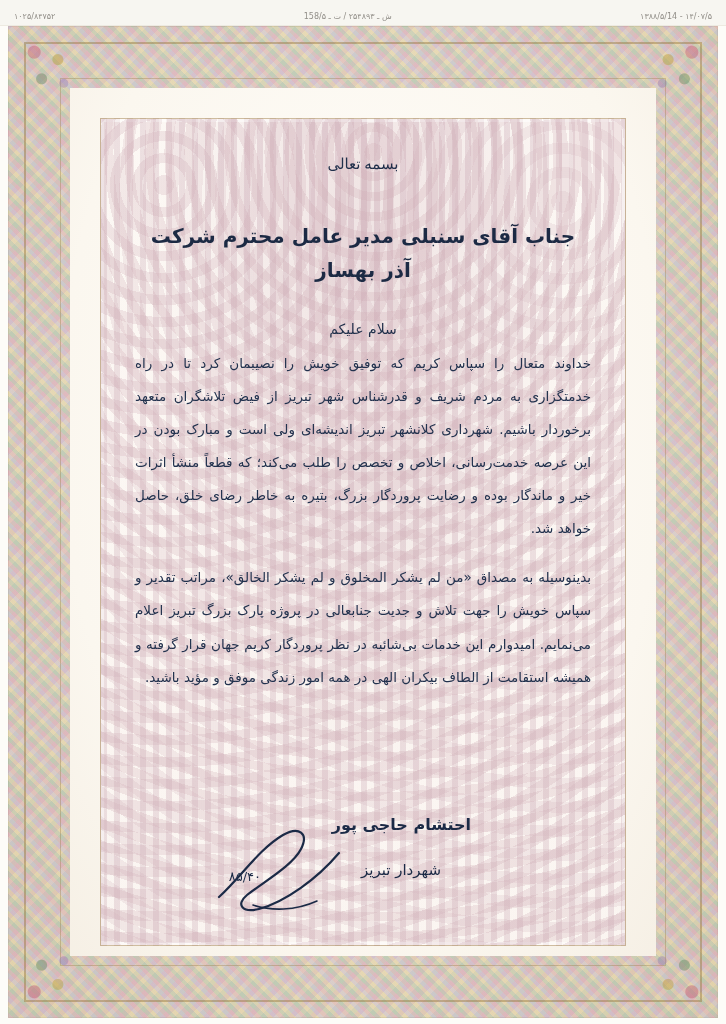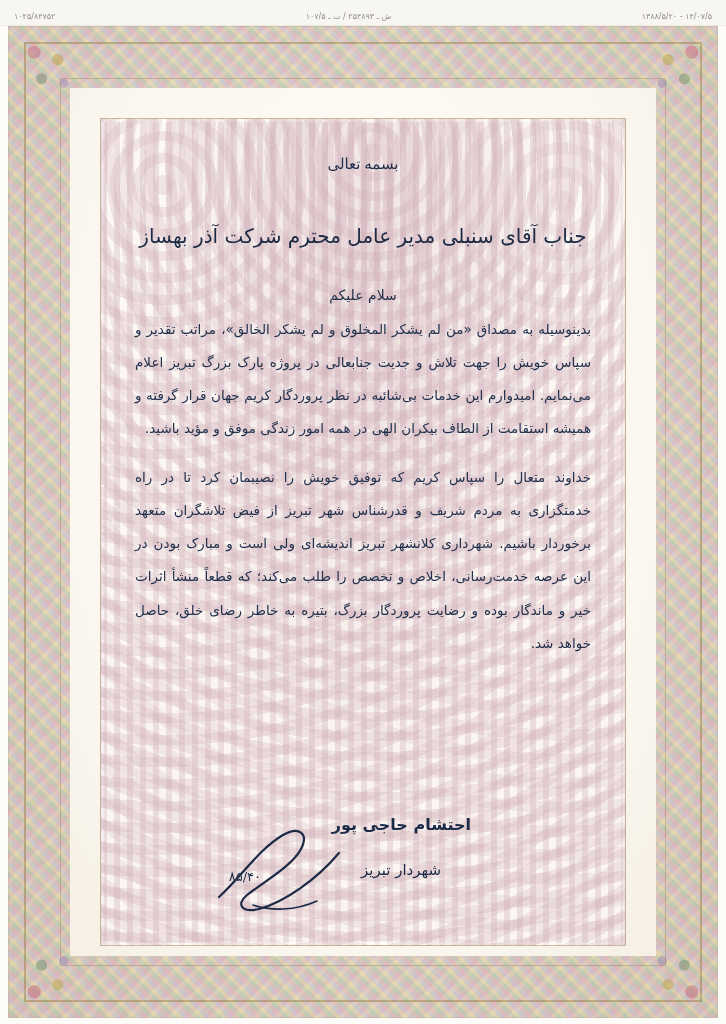--- a/index.html
+++ b/index.html
@@ -146,21 +146,21 @@
     margin: 6px 0 46px 0;
     font-family: Liberation Serif, serif;
   }
 
   .addressee {
     text-align: center;
     font-size: 20px;
     line-height: 1.7;
     color: #1c2a44;
     margin-bottom: 34px;
-    font-weight: normal;
+    font-weight: bold;
   }
 
   .salutation {
     text-align: center;
     font-size: 14px;
     color: #1f2f4a;
     margin-bottom: 10px;
   }
 
   .para {
@@ -211,22 +211,22 @@
     pointer-events: none;
   }
   .sig-scribble svg { width: 100%; height: 100%; }
 </style>
 </head>
 <body>
 
 <div class="page">
 
   <div class="scan-header">
-    <span>۱۴/۰۷/۵ - ۱۳۸۸/۵/۲۰</span>
-    <span>ش ـ ۲۵۴۸۹۳ / ت ـ ۱۰۷/۵</span>
+    <span>۱۴/۰۷/۵ - ۱۳۸۸/۵/14</span>
+    <span>ش ـ ۲۵۴۸۹۳ / ت ـ 158/۵</span>
     <span>۱۰۲۵/۸۴۷۵۲</span>
   </div>
 
   <div class="certificate">
 
     <div class="ornate-frame">
       <div class="ornate-frame-inner2"></div>
       <div class="ornate-frame-inner3"></div>
     </div>
 
@@ -239,22 +239,22 @@
       <div class="marble-wash"></div>
 
       <div class="doc-body">
 
         <div class="bismillah">بسمه تعالی</div>
 
         <div class="addressee">جناب آقای سنبلی مدیر عامل محترم شرکت آذر بهساز</div>
 
         <div class="salutation">سلام علیکم</div>
 
+        <p class="para">خداوند متعال را سپاس کریم که توفیق خویش را نصیبمان کرد تا در راه خدمتگزاری به مردم شریف و قدرشناس شهر تبریز از فیض تلاشگران متعهد برخوردار باشیم. شهرداری کلانشهر تبریز اندیشه‌ای ولی است و مبارک بودن در این عرصه خدمت‌رسانی، اخلاص و تخصص را طلب می‌کند؛ که قطعاً منشأ اثرات خیر و ماندگار بوده و رضایت پروردگار بزرگ، بتیره به خاطر رضای خلق، حاصل خواهد شد.</p>
         <p class="para">بدینوسیله به مصداق «من لم یشکر المخلوق و لم یشکر الخالق»، مراتب تقدیر و سپاس خویش را جهت تلاش و جدیت جنابعالی در پروژه پارک بزرگ تبریز اعلام می‌نمایم. امیدوارم این خدمات بی‌شائبه در نظر پروردگار کریم جهان قرار گرفته و همیشه استقامت از الطاف بیکران الهی در همه امور زندگی موفق و مؤید باشید.</p>
-        <p class="para">خداوند متعال را سپاس کریم که توفیق خویش را نصیبمان کرد تا در راه خدمتگزاری به مردم شریف و قدرشناس شهر تبریز از فیض تلاشگران متعهد برخوردار باشیم. شهرداری کلانشهر تبریز اندیشه‌ای ولی است و مبارک بودن در این عرصه خدمت‌رسانی، اخلاص و تخصص را طلب می‌کند؛ که قطعاً منشأ اثرات خیر و ماندگار بوده و رضایت پروردگار بزرگ، بتیره به خاطر رضای خلق، حاصل خواهد شد.</p>
 
         <div class="signature-block">
           <div class="sig-name">احتشام حاجی پور</div>
           <div class="sig-title">شهردار تبریز</div>
           <div class="sig-date">۸۵/۴۰</div>
           <div class="sig-scribble">
             <svg viewBox="0 0 150 100" aria-hidden="true">
               <path d="M6 78 C 28 58, 46 30, 70 16 C 86 7, 96 14, 88 30 C 80 46, 52 62, 34 76 C 22 86, 30 94, 46 90 C 72 83, 104 60, 126 34" fill="none" stroke="#1b2a46" stroke-width="2.2" stroke-linecap="round"></path>
               <path d="M40 86 C 58 92, 82 92, 104 82" fill="none" stroke="#1b2a46" stroke-width="1.6" stroke-linecap="round"></path>
             </svg>

